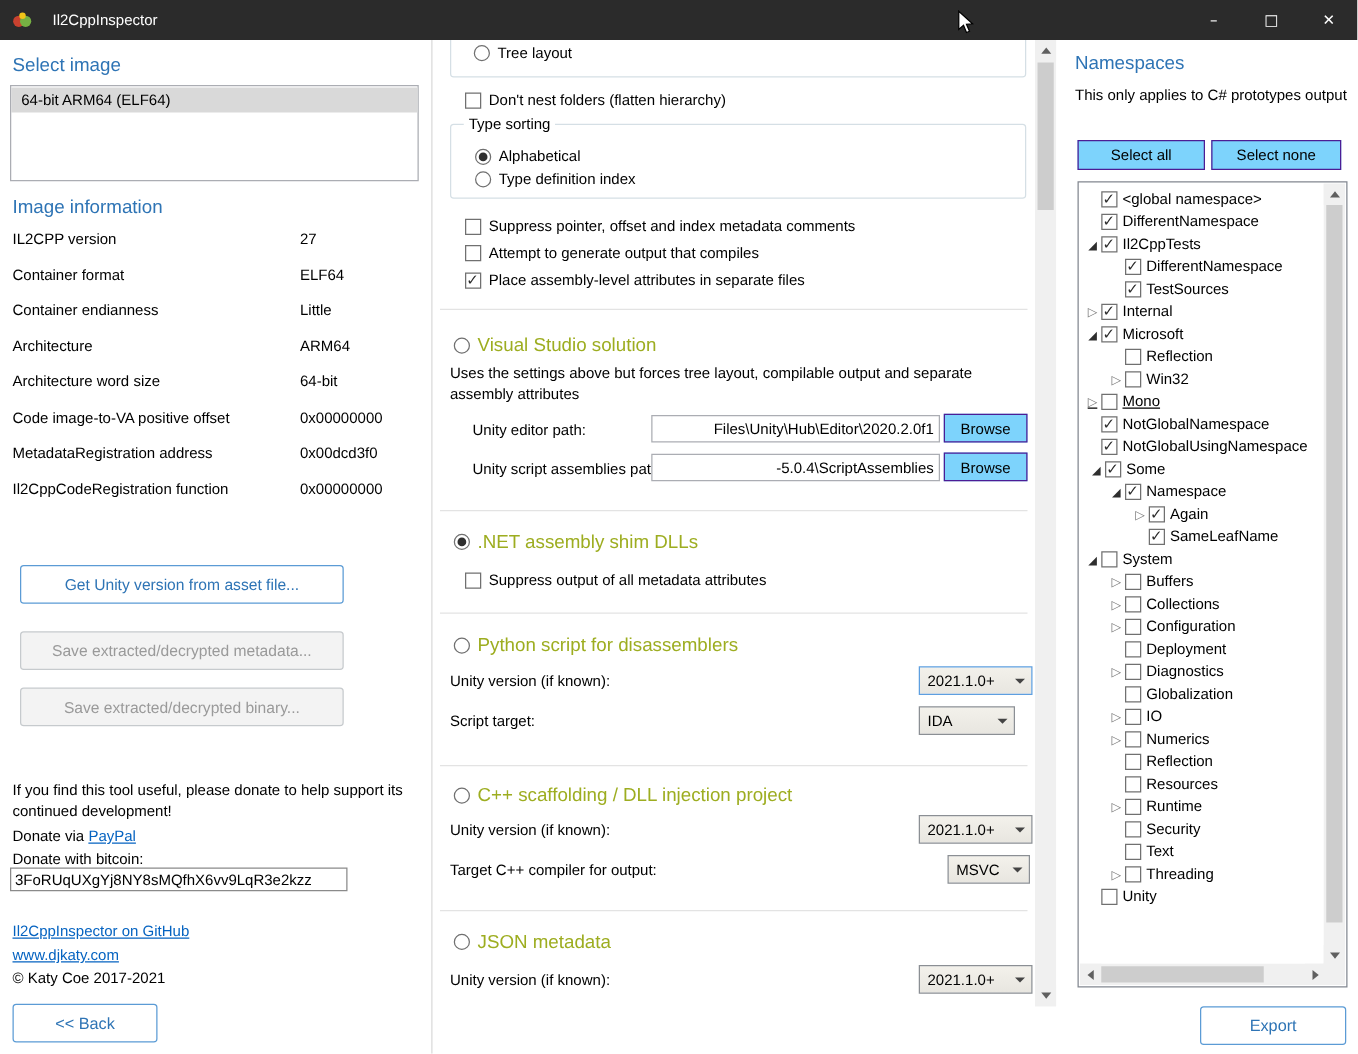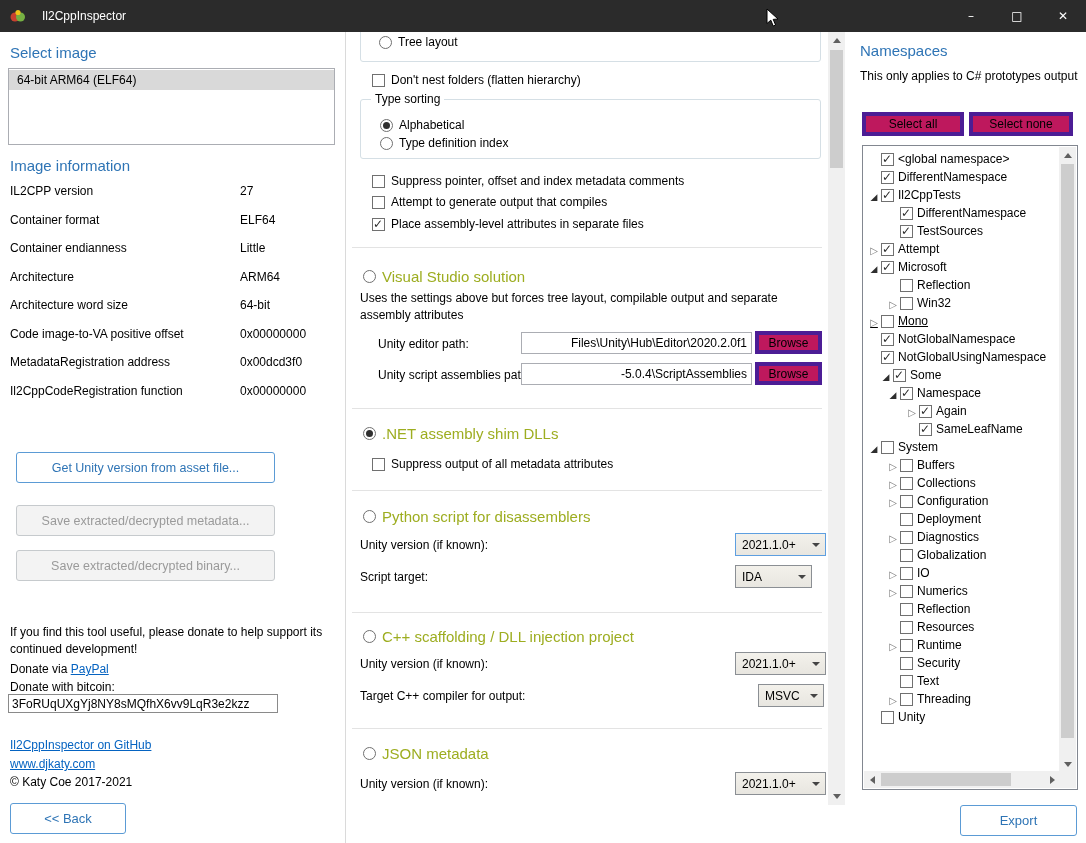--- a/index.html
+++ b/index.html
@@ -34,21 +34,21 @@
   .info-rows { position:absolute; left:10px; top:152px; width:330px; }
   .info-row  { display:grid; grid-template-columns:230px 1fr; height:28.5px; }
   .info-label, .info-value { font-size:12px; white-space:nowrap; }
 
   .btn { position:absolute; display:flex; align-items:center; justify-content:center;
          white-space:nowrap; cursor:default; }
   .btn.accent  { border:1px solid #5b9bd5; color:#2e74b5; background:#fff;
                  border-radius:3px; font-size:12.5px; }
   .btn.disabled{ border:1px solid #c6cacd; color:#9a9a9a; background:#f3f3f3;
                  border-radius:3px; font-size:12.5px; }
-  .btn.std     { border:4px solid #4c1d95; background:#be185d; color:#000; font-size:12px; }
+  .btn.std     { border:1px solid #4c1d95; background:#7dd3fc; color:#000; font-size:12px; }
 
   .text-block { position:absolute; font-size:12px; line-height:17px; }
   .text-line  { position:absolute; font-size:12px; white-space:nowrap; }
   .link { color:#0563c1; text-decoration:underline; font-size:12px; cursor:pointer; }
   .input { position:absolute; border:1px solid #8a8a8a; background:#fff;
            font-family:"Liberation Sans",sans-serif; font-size:12px; padding:0 3px; }
 
   
   .radio { width:13px; height:13px; flex:0 0 13px; border:1px solid #707070;
            border-radius:50%; background:#fff; position:relative; }
@@ -348,21 +348,21 @@
     <span class="tree-label">DifferentNamespace</span>
   </div>
         <div class="tree-row" style="padding-left: 22px;">
     <span class="expander none"></span>
     <span class="cb checked"></span>
     <span class="tree-label">TestSources</span>
   </div>
         <div class="tree-row" style="padding-left: 3px;">
     <span class="expander collapsed"></span>
     <span class="cb checked"></span>
-    <span class="tree-label">Attempt</span>
+    <span class="tree-label">Internal</span>
   </div>
         <div class="tree-row" style="padding-left: 3px;">
     <span class="expander expanded"></span>
     <span class="cb checked"></span>
     <span class="tree-label">Microsoft</span>
   </div>
         <div class="tree-row" style="padding-left: 22px;">
     <span class="expander none"></span>
     <span class="cb"></span>
     <span class="tree-label">Reflection</span>
@@ -380,21 +380,21 @@
         <div class="tree-row" style="padding-left: 3px;">
     <span class="expander none"></span>
     <span class="cb checked"></span>
     <span class="tree-label">NotGlobalNamespace</span>
   </div>
         <div class="tree-row" style="padding-left: 3px;">
     <span class="expander none"></span>
     <span class="cb checked"></span>
     <span class="tree-label">NotGlobalUsingNamespace</span>
   </div>
-        <div class="tree-row" style="padding-left: 15px;">
+        <div class="tree-row" style="padding-left: 6px;">
     <span class="expander expanded"></span>
     <span class="cb checked"></span>
     <span class="tree-label">Some</span>
   </div>
         <div class="tree-row" style="padding-left: 22px;">
     <span class="expander expanded"></span>
     <span class="cb checked"></span>
     <span class="tree-label">Namespace</span>
   </div>
         <div class="tree-row" style="padding-left: 41px;">

